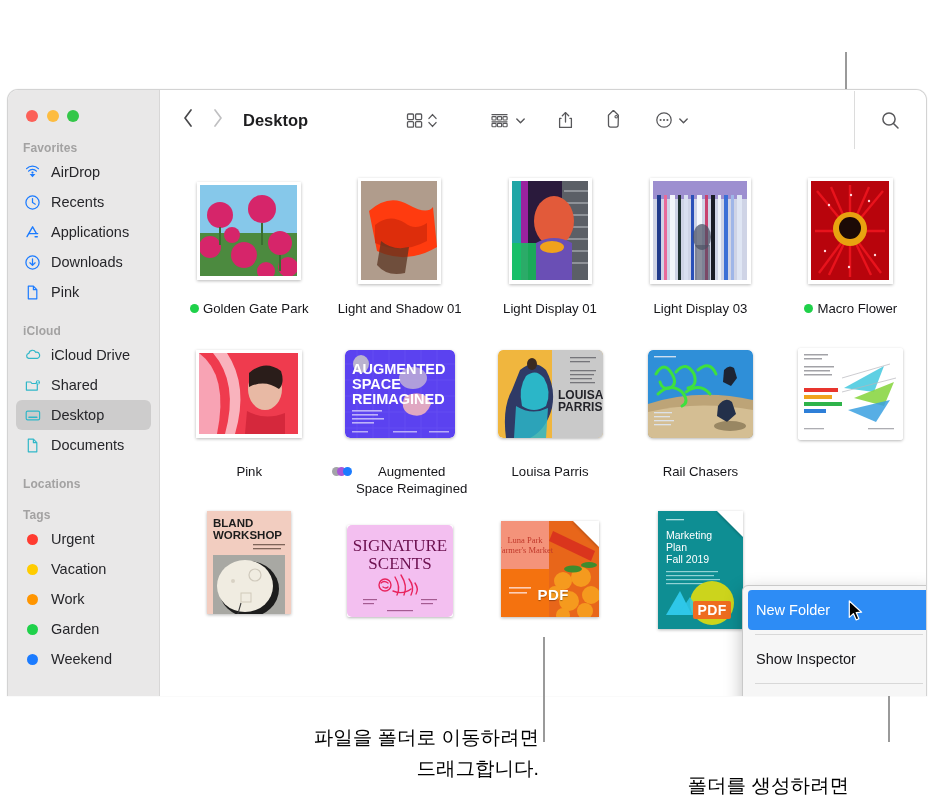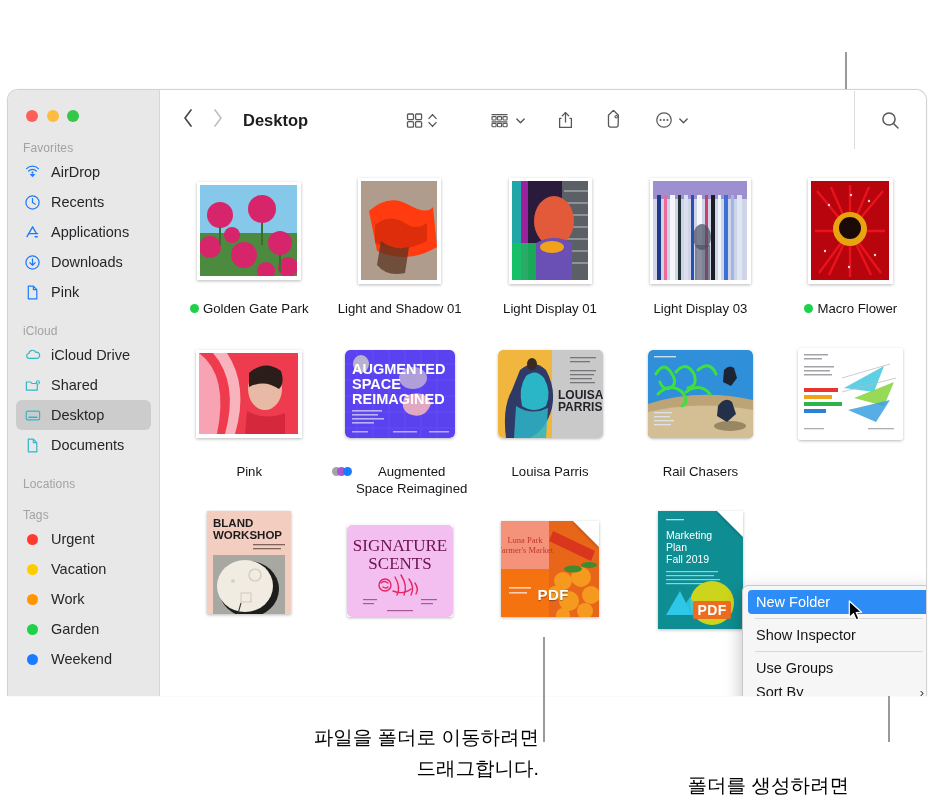--- a/index.html
+++ b/index.html
@@ -50,21 +50,21 @@
   .traffic {
     display: flex; gap: 8.5px;
     padding: 20px 0 0 18px;
   }
   .light { width: 12px; height: 12px; border-radius: 50%; }
   .light.red { background: #fc6058; }
   .light.yellow { background: #fdbc40; }
   .light.green { background: #34c749; }
 
   .sb-head {
-    font-size: 12px; font-weight: normal; color: #a3a2a2;
+    font-size: 12px; font-weight: bold; color: #a3a2a2;
     padding: 0 0 2px 15px; letter-spacing: .1px;
   }
   .sb-sec { margin-top: 0; }
   .sb-item {
     display: flex; align-items: center;
     height: 30px; margin: 0 8px;
     padding-left: 7px;
     border-radius: 6px;
     font-size: 14.5px; color: #26262a;
   }
@@ -176,21 +176,21 @@
     left: 734px; top: 495px;
     width: 194px;
     background: #f6f6f6;
     border: 0.5px solid #c9c9c9;
     border-radius: 6px;
     box-shadow: 0 6px 18px rgba(0,0,0,.26);
     padding: 4px 0 5px 0;
     z-index: 40;
   }
   .mi {
-    height: 24px; display: flex; align-items: center;
+    height: 40px; display: flex; align-items: center;
     padding: 0 12px 0 13px;
     font-size: 14.5px; color: #16161a;
     position: relative;
   }
   .mi.hl { background: #2d8cf5; color: #ffffff; margin: 0 5px; border-radius: 4px; padding-left: 8px; }
   .mi .submark { position: absolute; right: 11px; font-size: 13px; color: #3b3b3b; }
   .msep { height: 1px; background: #d8d8d8; margin: 4px 12px; }
   #cursor { position: absolute; left: 100px; top: 10px; width: 16px; height: 22px; }
 </style>
 </head>

